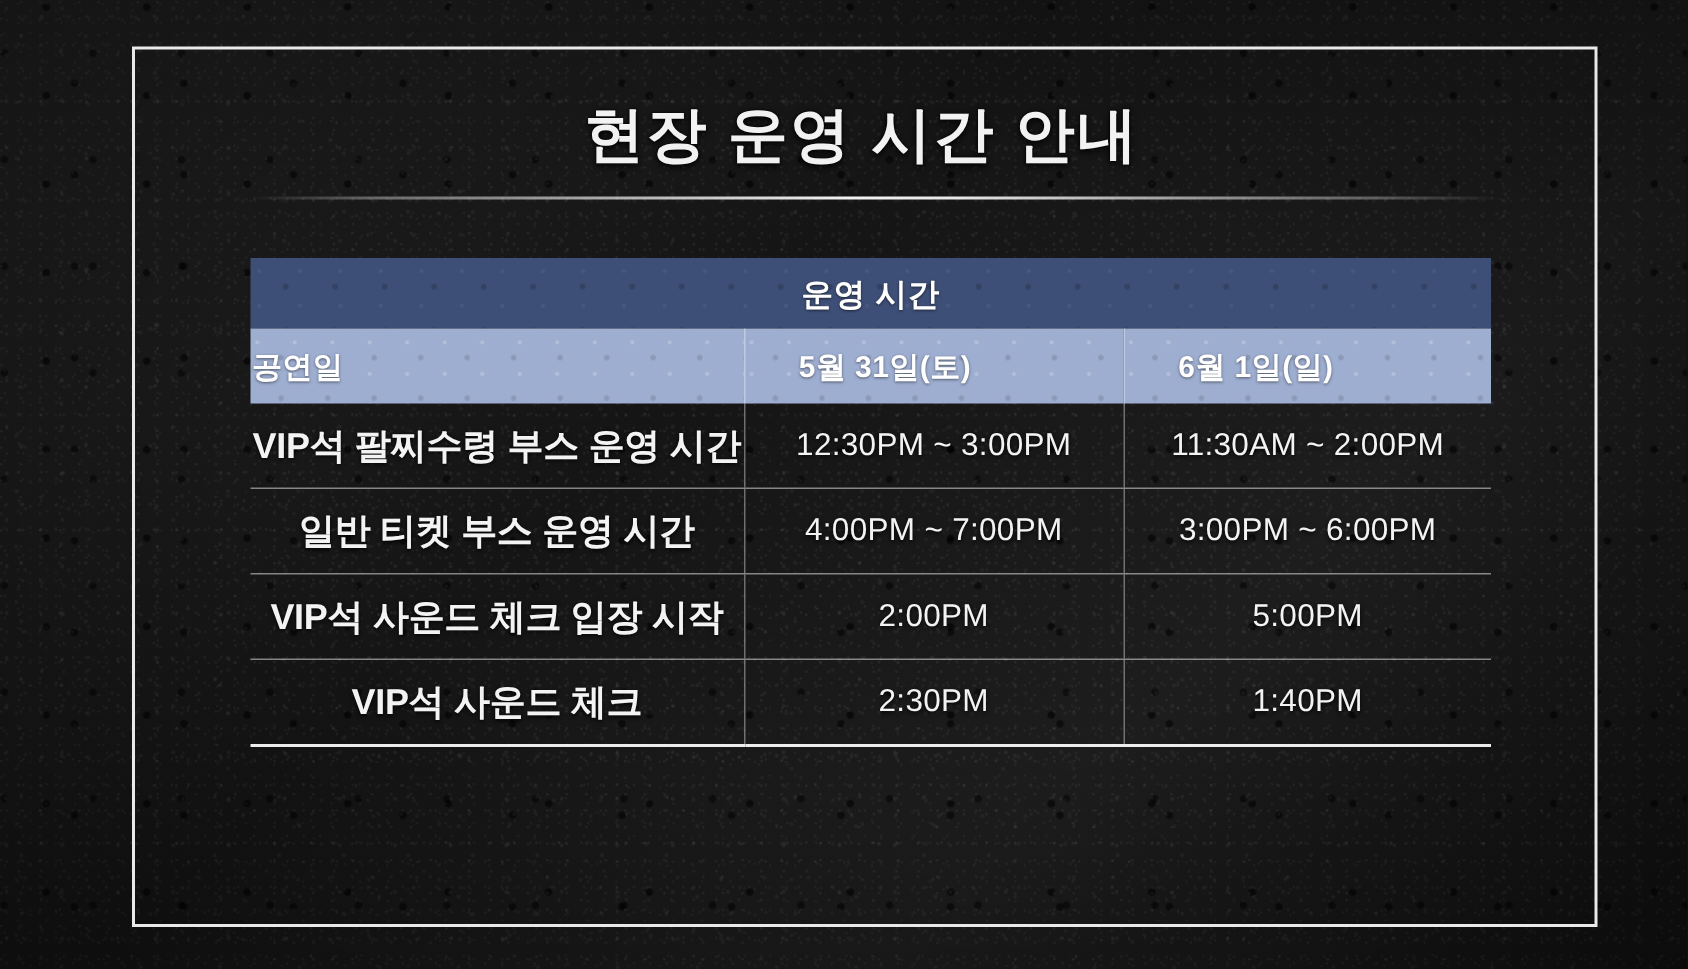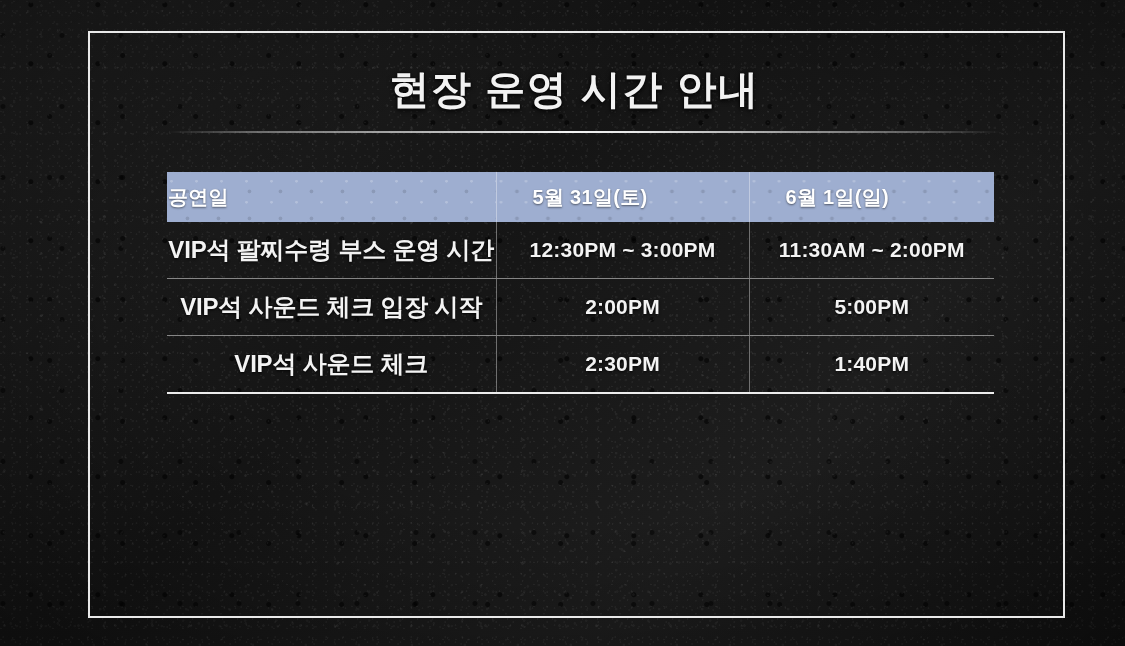--- a/index.html
+++ b/index.html
@@ -168,21 +168,21 @@
   }
 
   td.label {
     font-size: 24px;
     font-weight: bold;
     letter-spacing: -0.2px;
   }
 
   td.time {
     font-size: 21px;
-    font-weight: bold;
+    font-weight: normal;
     letter-spacing: .2px;
   }
 
   .footnote {
     margin-top: 14px;
     text-align: right;
     padding-right: 4px;
     font-size: 17.5px;
     color: #cfcfcf;
     letter-spacing: -0.2px;
@@ -201,33 +201,41 @@
   <div class="title-rule"></div>
 
   <div class="table-wrap">
     <table class="schedule">
       <colgroup>
         <col class="c0">
           <col class="c1">
           <col class="c2">
       </colgroup>
       <thead>
+        <tr class="band-main">
+          <th colspan="3">운영 시간</th>
+        </tr>
         <tr class="band-sub">
           <th>공연일</th>
           <th>5월 31일(토)</th>
           <th>6월 1일(일)</th>
         </tr>
       </thead>
       <tbody>
         <tr>
           <td class="label">VIP석 팔찌수령 부스 운영 시간</td>
           <td class="time">12:30PM ~ 3:00PM</td>
           <td class="time">11:30AM ~ 2:00PM</td>
         </tr>
         <tr>
+          <td class="label">일반 티켓 부스 운영 시간</td>
+          <td class="time">4:00PM ~ 7:00PM</td>
+          <td class="time">3:00PM ~ 6:00PM</td>
+        </tr>
+        <tr>
           <td class="label">VIP석 사운드 체크 입장 시작</td>
           <td class="time">2:00PM</td>
           <td class="time">5:00PM</td>
         </tr>
         <tr>
           <td class="label">VIP석 사운드 체크</td>
           <td class="time">2:30PM</td>
           <td class="time">1:40PM</td>
         </tr>
       </tbody>

